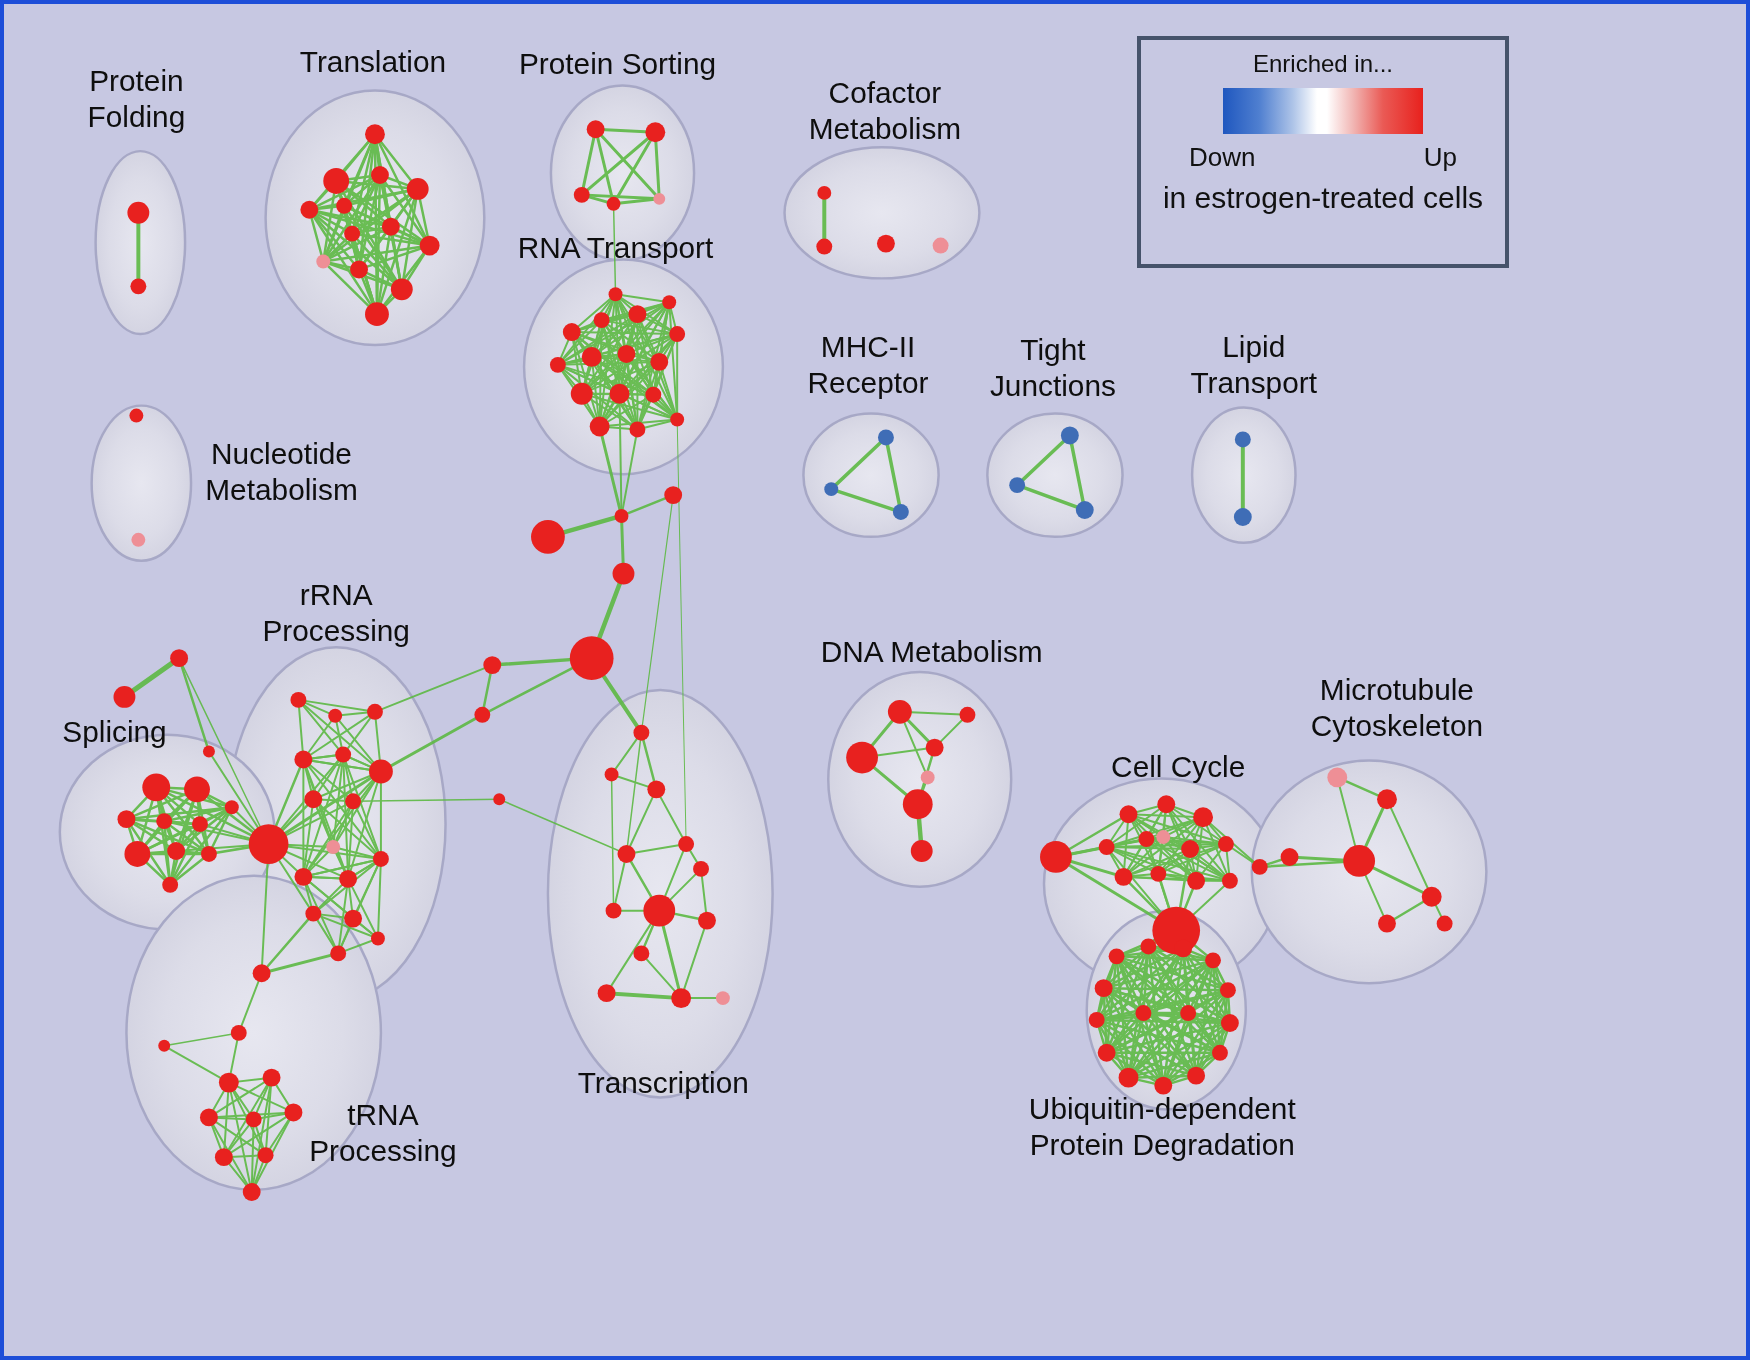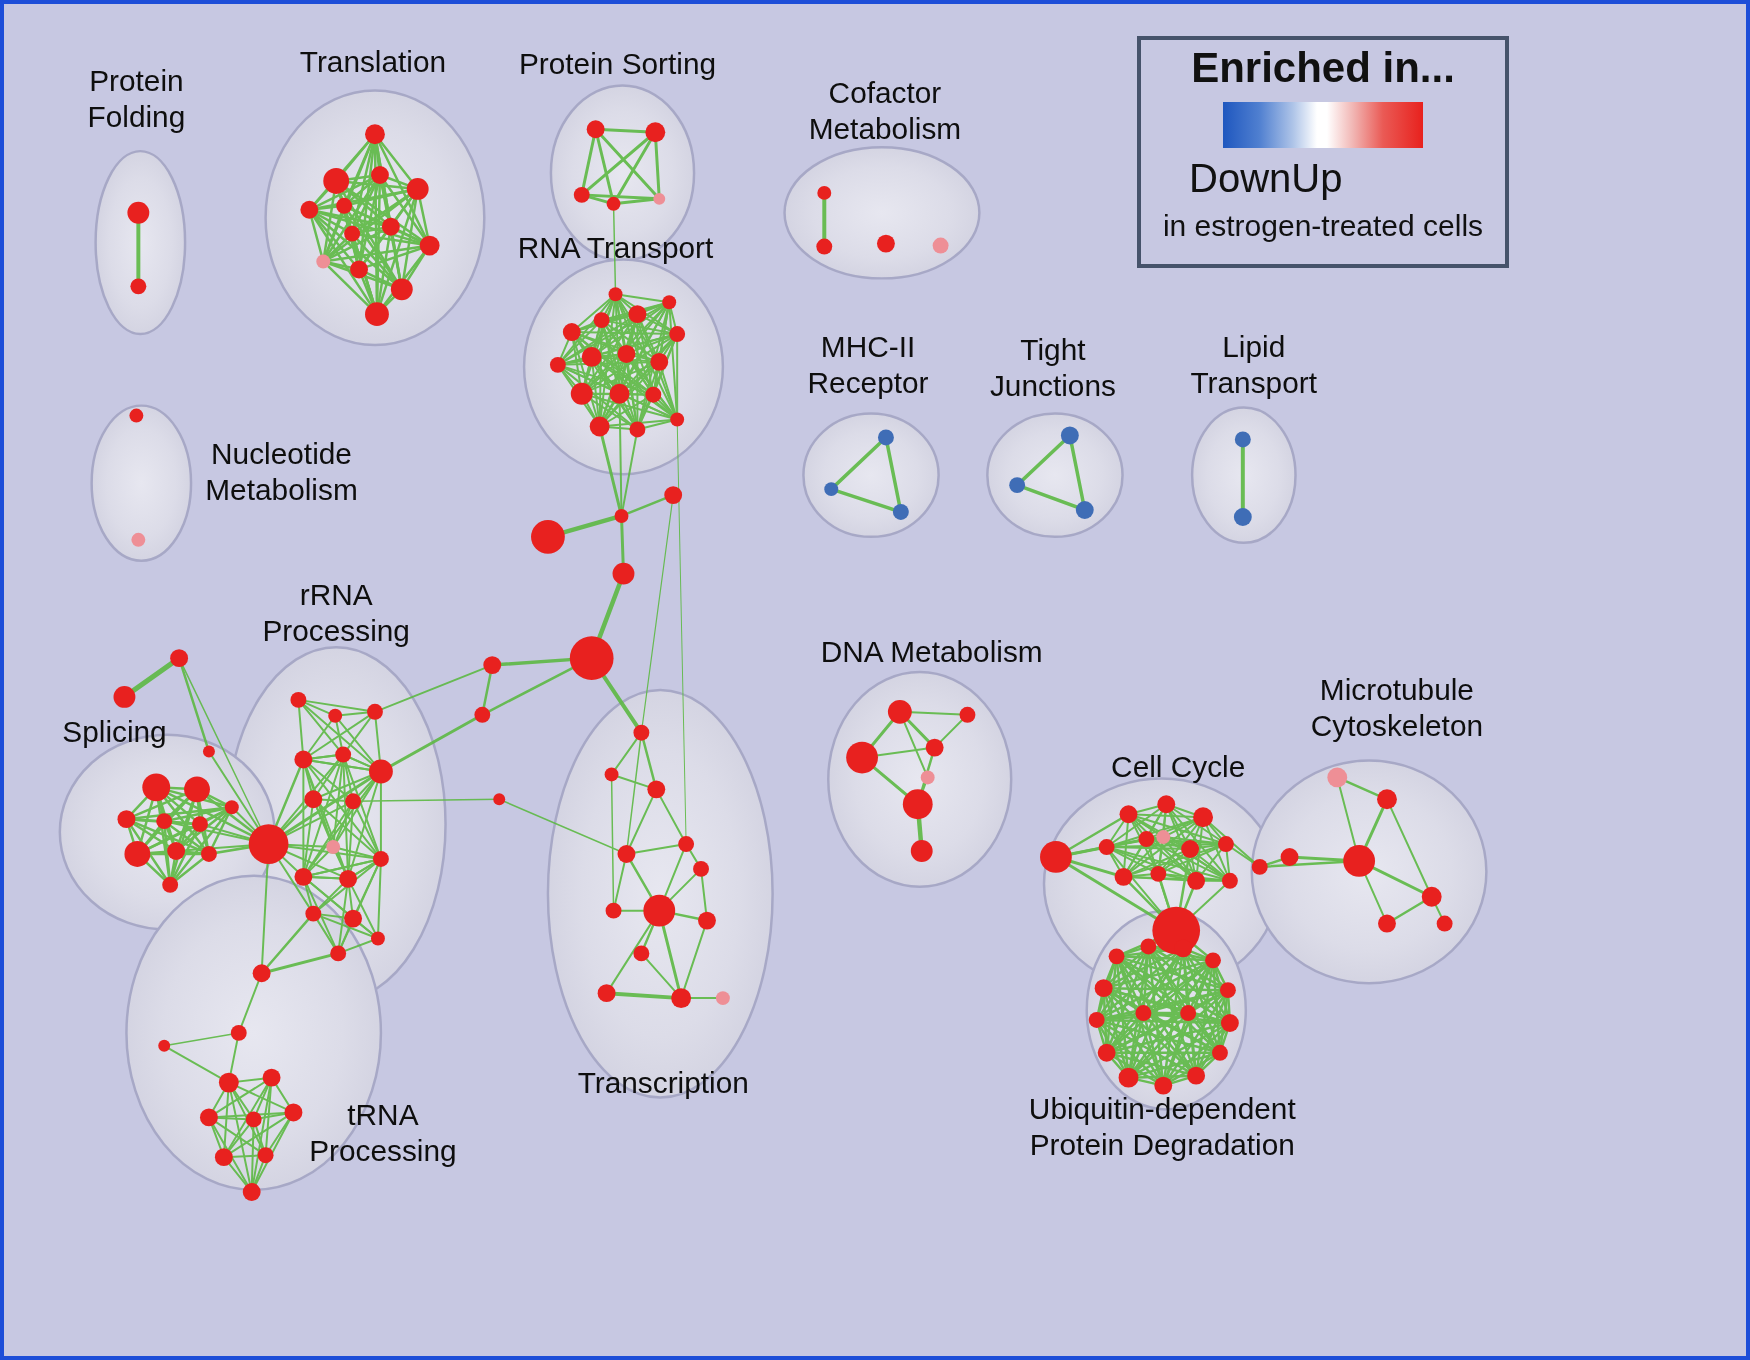--- a/index.html
+++ b/index.html
@@ -11,26 +11,26 @@
     border:4px solid #1d4ed8;
     overflow:hidden;
     font-family:"Liberation Sans", sans-serif;
   }
   .figure svg{position:absolute;left:0;top:0;width:100%;height:100%;}
   .legend{
     position:absolute;left:1133px;top:32px;width:372px;height:232px;
     box-sizing:border-box;border:4px solid #46536b;background:#c7c8e2;
     text-align:center;color:#111;z-index:5;
   }
-  .legend-title{font-size:42px;margin-top:4px;font-weight:bold;}
+  .legend-title{font-size:24px;margin-top:10px;}
   .legend-bar{
     width:200px;height:46px;margin:10px auto 4px auto;
     background:linear-gradient(90deg,#1f57bf 0%,#4f7fd0 18%,#aec4e8 35%,#ffffff 47%,#ffffff 52%,#f1b6b4 65%,#ea5a55 80%,#e8211d 100%);
   }
-  .legend-updown{display:flex;width:268px;margin:8px auto;font-size:40px;}
+  .legend-updown{display:flex;justify-content:space-between;width:268px;margin:8px auto;font-size:26px;}
   .legend-sub{font-size:30px;line-height:33px;}
 </style>
 </head>
 <body>
 
 <div class="figure">
 
   <svg id="network" viewBox="0 0 1750 1360">
     <defs>
       <radialGradient id="clusterGrad">

